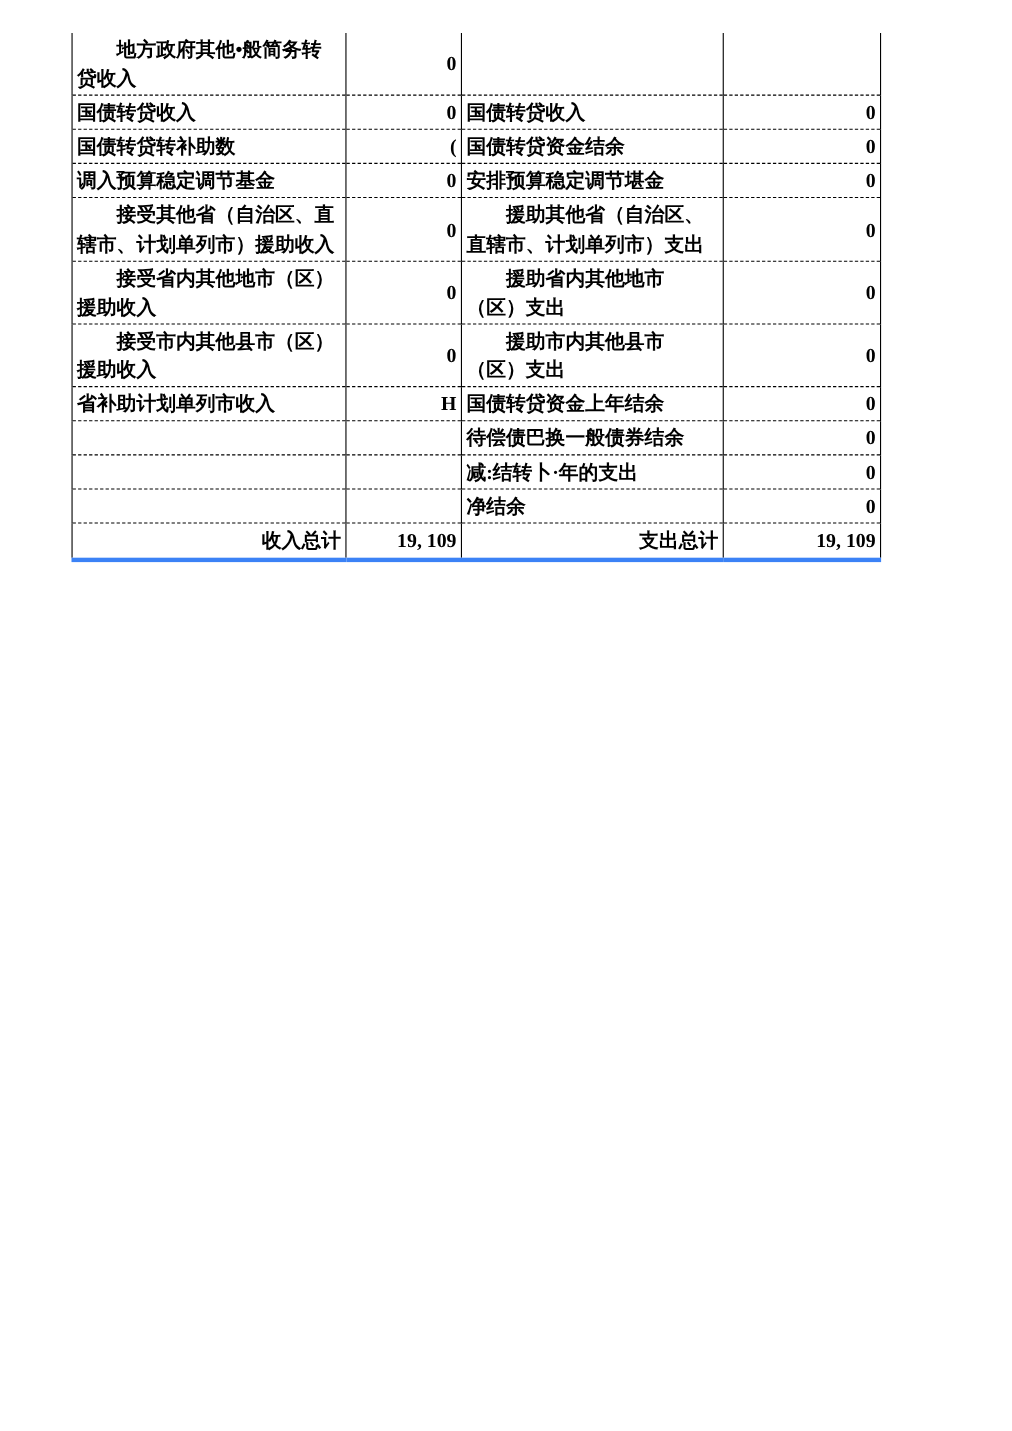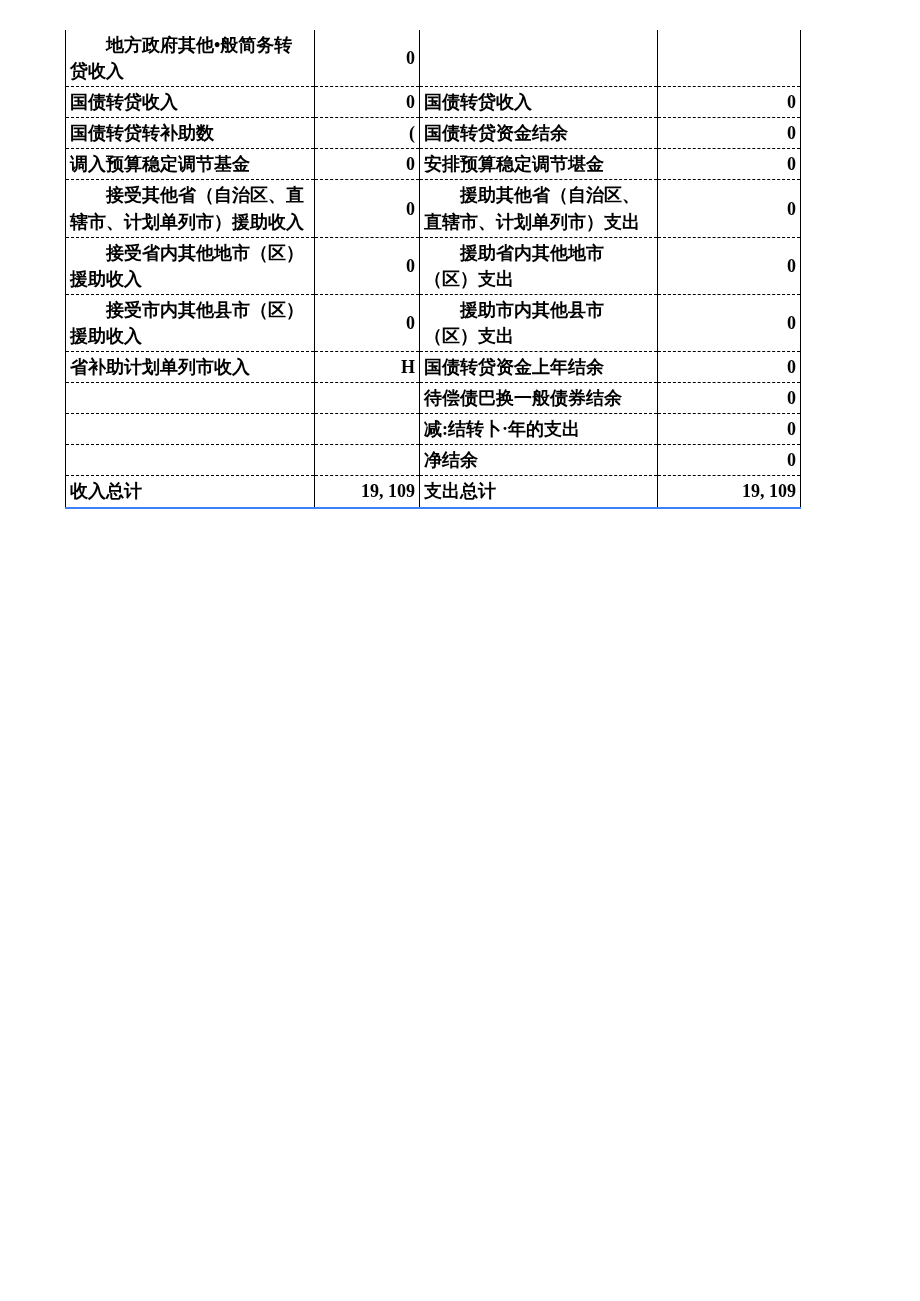--- a/index.html
+++ b/index.html
@@ -28,21 +28,21 @@
   col.c4 { width: 143px; }
   td {
     border-left: 1px solid #000;
     border-right: 1px solid #000;
     border-bottom: 1px dashed #000;
     padding: 2px 4px 2px 4px;
     vertical-align: top;
     line-height: 1.45;
     word-break: break-all;
   }
-  tr.last td { border-bottom: 2px solid #3b82f6; }
+  tr.last td { border-bottom: 4px solid #3b82f6; text-align: right; }
   td.num { text-align: right; vertical-align: middle; }
   td.label { text-align: left; }
 </style>
 </head>
 <body>
 
 <div class="page">
 <table>
   <colgroup>
     <col class="c1">

